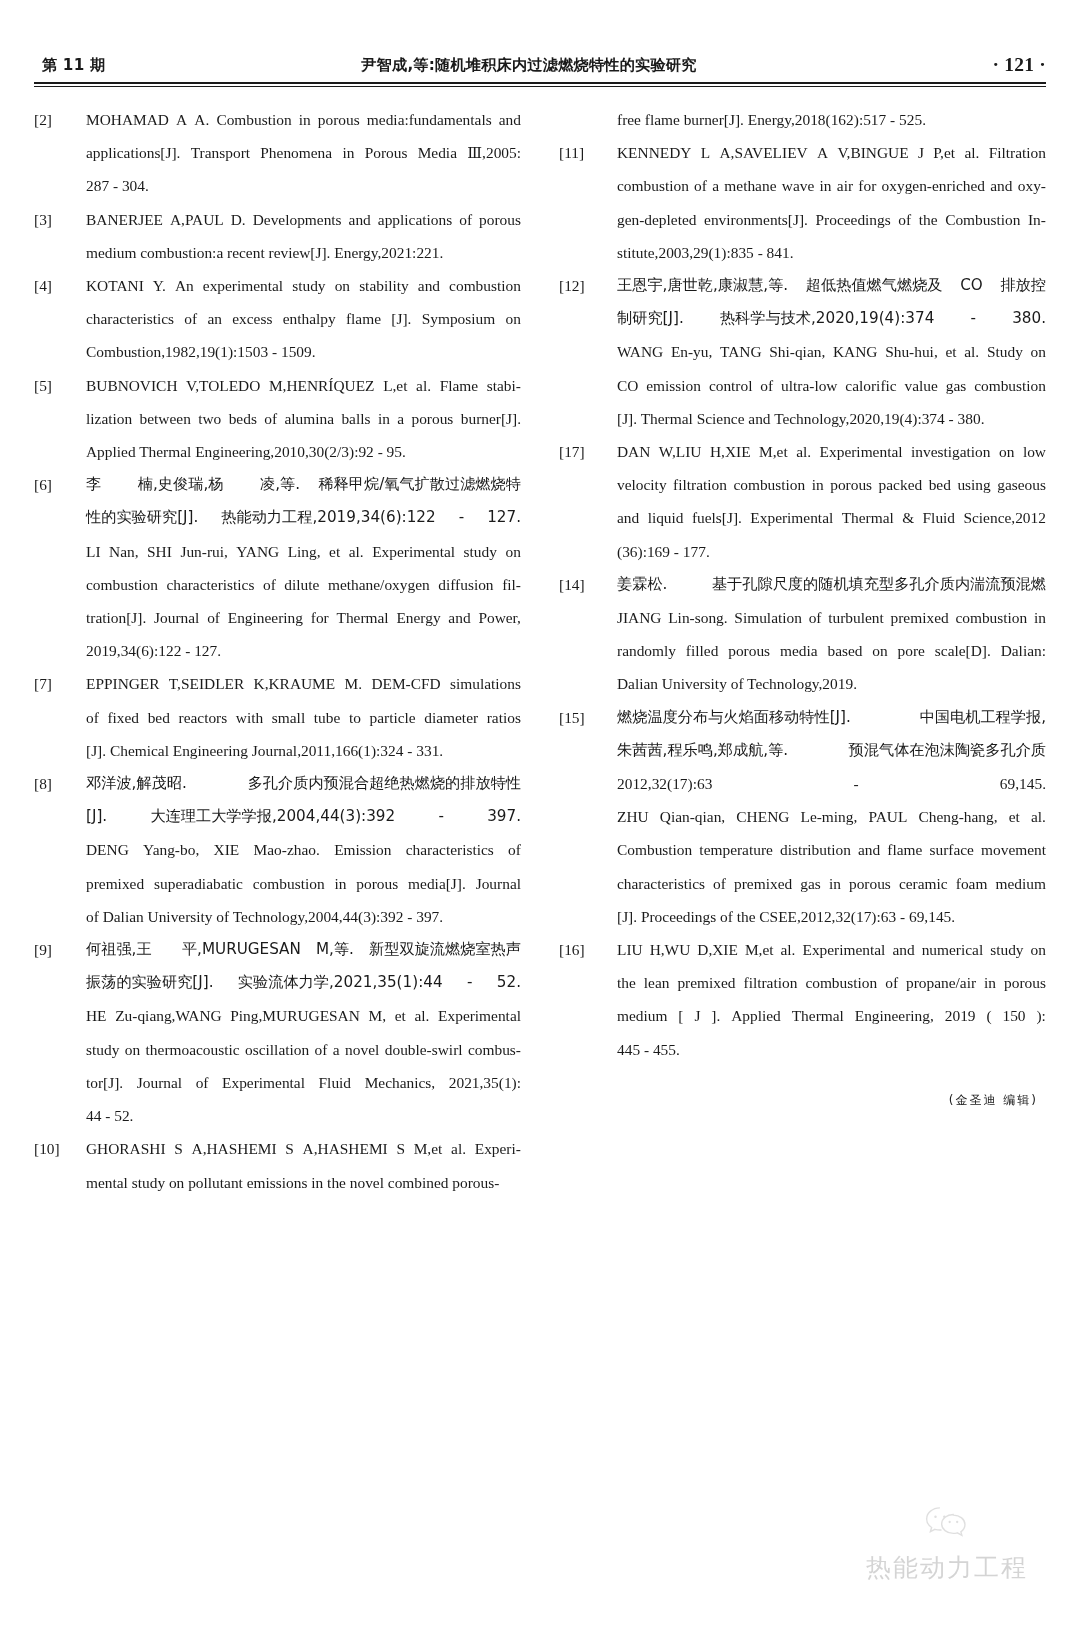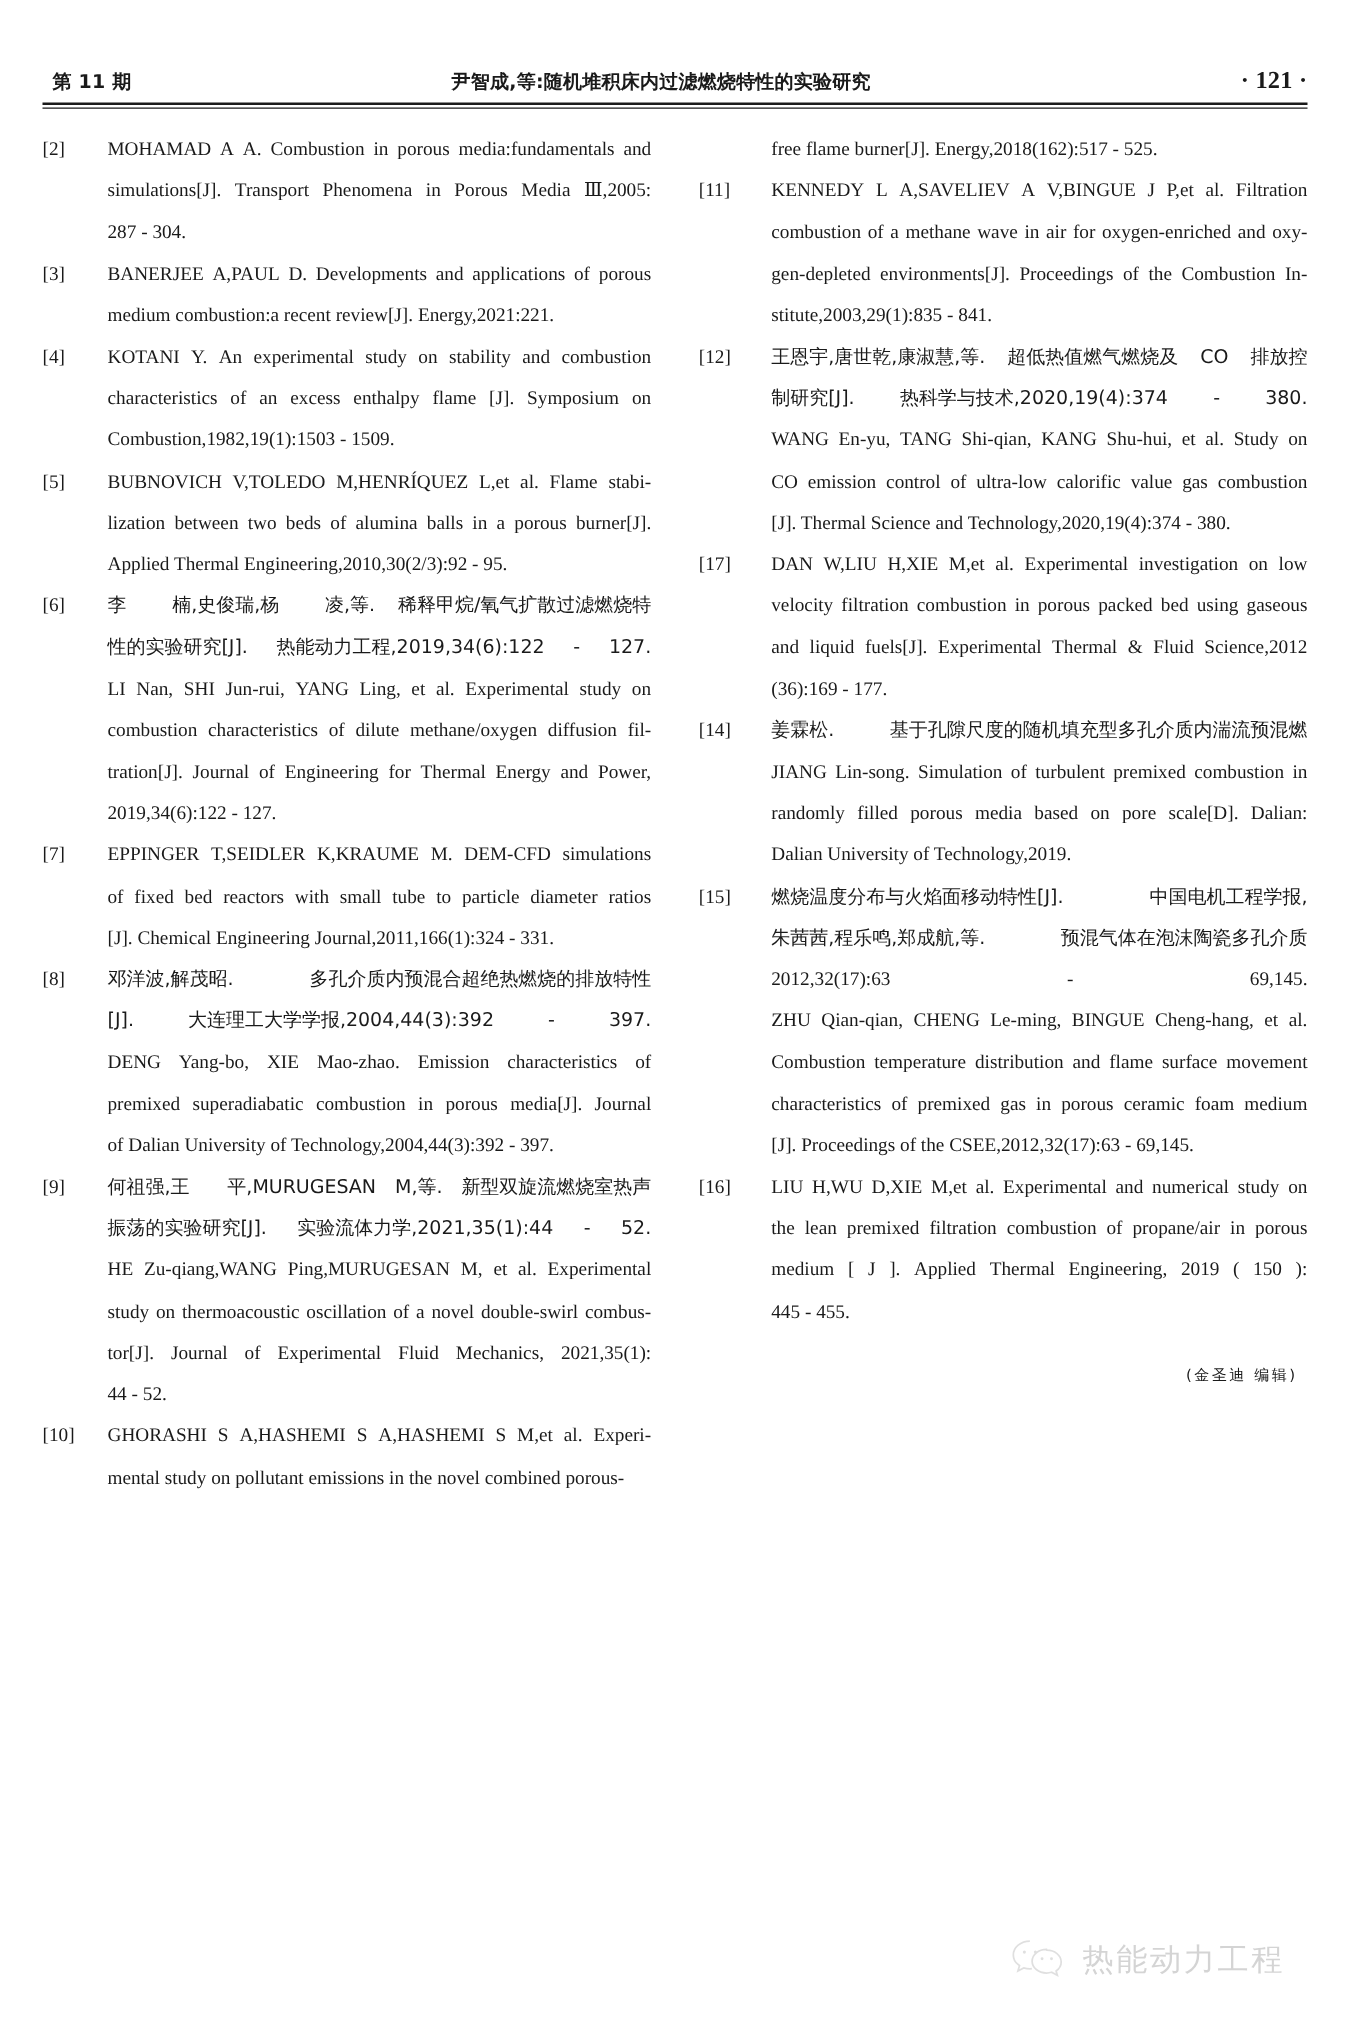--- a/index.html
+++ b/index.html
@@ -118,20 +118,21 @@
 
   
   .watermark {
     position: absolute;
     right: 52px;
     bottom: 42px;
     display: flex;
     align-items: center;
     gap: 12px;
     opacity: 0.42;
+    flex-direction: column;
   }
   .wm-icon { width: 46px; height: 34px; display:block; }
   .wm-text {
     font-family: "DejaVu Sans", "Liberation Sans", sans-serif;
     font-size: 25px;
     color: #9a9a9a;
     letter-spacing: 2px;
     white-space: nowrap;
   }
 </style>
@@ -157,21 +158,21 @@
               <span>MOHAMAD</span>
               <span>A</span>
               <span>A.</span>
               <span>Combustion</span>
               <span>in</span>
               <span>porous</span>
               <span>media:fundamentals</span>
               <span>and</span>
             </div>
             <div class="jline">
-              <span>simulations[J].</span>
+              <span>applications[J].</span>
               <span>Transport</span>
               <span>Phenomena</span>
               <span>in</span>
               <span>Porous</span>
               <span>Media</span>
               <span>Ⅲ,2005:</span>
             </div>
             <div class="jline nojust">287 - 304.</div>
           </div>
         </div>
@@ -598,21 +599,21 @@
             <div class="jline">
               <span>2012,32(17):63</span>
               <span>-</span>
               <span>69,145.</span>
             </div>
             <div class="jline">
               <span>ZHU</span>
               <span>Qian-qian,</span>
               <span>CHENG</span>
               <span>Le-ming,</span>
-              <span>BINGUE</span>
+              <span>PAUL</span>
               <span>Cheng-hang,</span>
               <span>et</span>
               <span>al.</span>
             </div>
             <div class="jline">
               <span>Combustion</span>
               <span>temperature</span>
               <span>distribution</span>
               <span>and</span>
               <span>flame</span>

